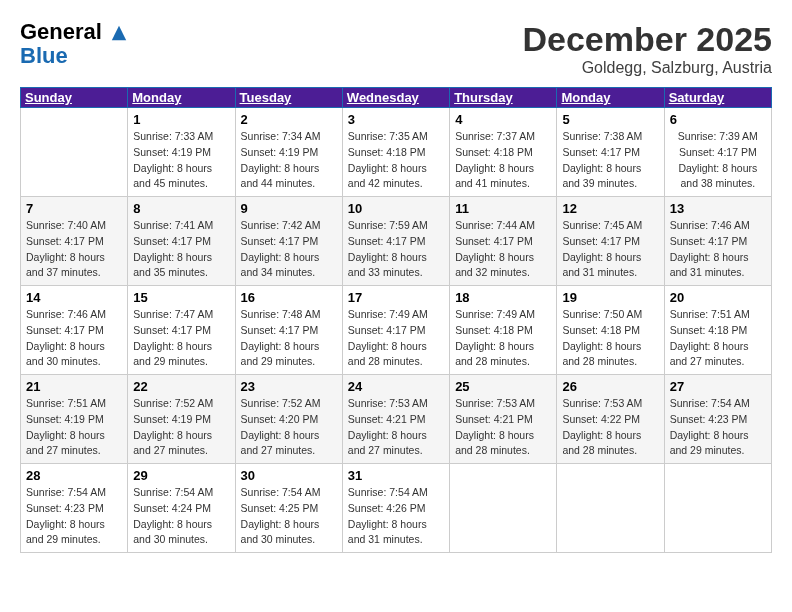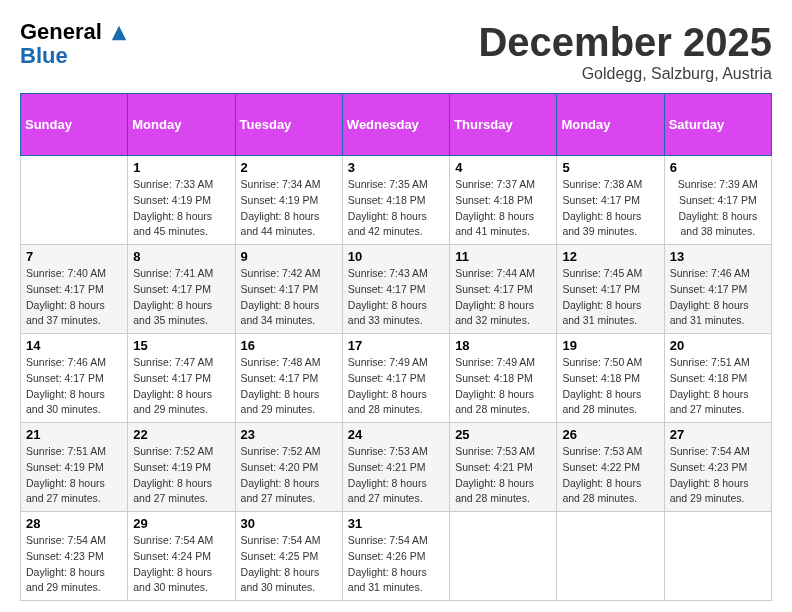--- a/index.html
+++ b/index.html
@@ -31,41 +31,42 @@
     }
     .logo-icon {
       width: 18px;
       height: 18px;
       margin-left: 2px;
     }
     .title-block {
       text-align: right;
     }
     .month-title {
-      font-size: 40px;
+      font-size: 34px;
       font-weight: bold;
       color: #333;
     }
     .location-title {
       font-size: 16px;
       color: #404040;
     }
     .calendar {
       width: 100%;
       border-collapse: collapse;
       font-size: 11px;
     }
     .calendar thead th {
-      background: #d946ef;
+      background: #4c1d95;
       color: #fff;
-      padding: 23px 4px;
+      padding: 2px 4px;
       text-align: left;
       font-size: 13px;
       font-weight: bold;
       border: 1px solid #1a6ab1;
+      text-decoration: underline;
     }
     .calendar tbody td {
       border: 1px solid #ccc;
       vertical-align: top;
       padding: 4px 5px;
       width: 107px;
       min-height: 80px;
     }
     .calendar tbody tr {
       background: #fff;
@@ -188,21 +189,21 @@
         </td>
         <td>
           <span class="day-num">9</span>
           <div class="day-info" style="white-space: pre-line;">Sunrise: 7:42 AM
 Sunset: 4:17 PM
 Daylight: 8 hours
 and 34 minutes.</div>
         </td>
         <td>
           <span class="day-num">10</span>
-          <div class="day-info" style="white-space: pre-line;">Sunrise: 7:43 AM
+          <div class="day-info" style="white-space: pre-line;">Sunrise: 7:59 AM
 Sunset: 4:17 PM
 Daylight: 8 hours
 and 33 minutes.</div>
         </td>
         <td>
           <span class="day-num">11</span>
           <div class="day-info" style="white-space: pre-line;">Sunrise: 7:44 AM
 Sunset: 4:17 PM
 Daylight: 8 hours
 and 32 minutes.</div>

